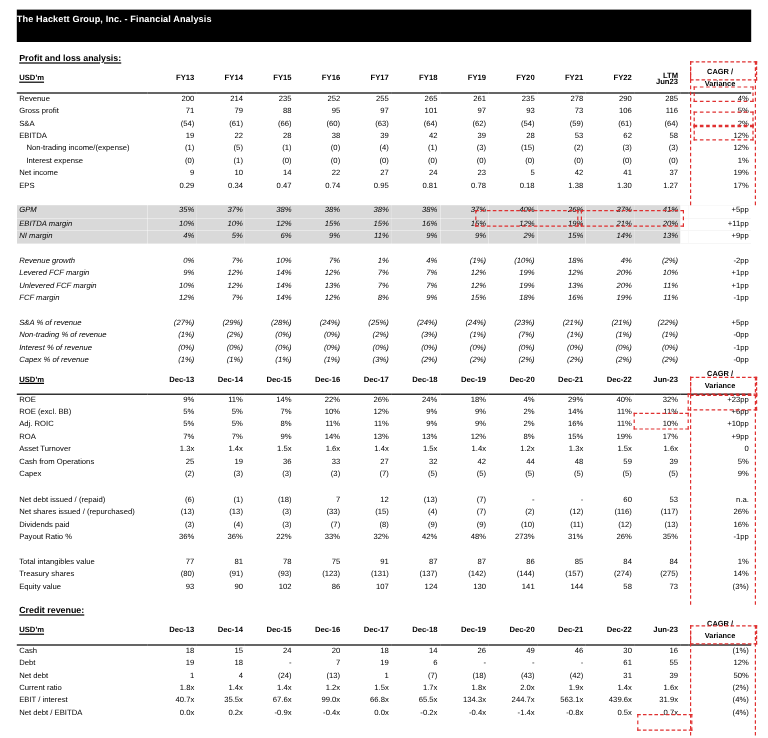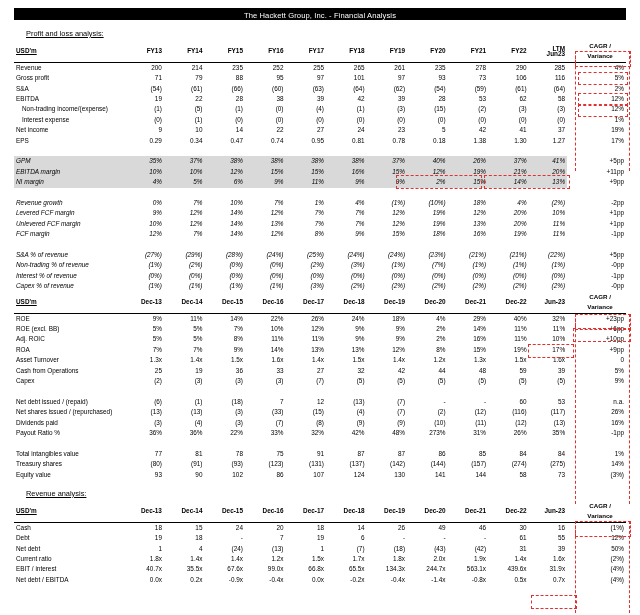--- a/index.html
+++ b/index.html
@@ -18,31 +18,31 @@
   .page {
     position: relative;
     width: 640px;
     height: 615px;
     padding: 0;
   }
   .title-bar {
     margin: 8px 14px 0 14px;
     background: #000000;
     color: #ffffff;
-    text-align: center;
-    font-weight: normal;
+    text-align: left;
+    font-weight: bold;
     font-size: 7.6px;
-    padding: 3px 0 0 0;
+    padding: 3px 0 15px 0;
     letter-spacing: 0.1px;
   }
   .section-head {
-    font-weight: normal;
+    font-weight: bold;
     font-size: 7.4px;
     text-decoration: underline;
-    margin: 9px 0 3px 26px;
+    margin: 9px 0 3px 16px;
   }
   table.fin {
     border-collapse: collapse;
     margin: 0 14px 0 14px;
     width: 612px;
     table-layout: fixed;
   }
   table.fin td {
     padding: 0 2px 0 2px;
     height: 10.4px;
@@ -727,21 +727,21 @@
       <td class="num">141</td>
       <td class="num">144</td>
       <td class="num">58</td>
       <td class="num">73</td>
       <td></td>
       <td class="cagr-cell">(3%)</td>
     </tr>
   </tbody>
     </table>
 
-  <div class="section-head">Revenue analysis:</div>
+  <div class="section-head">Credit revenue:</div>
 
   <table class="fin">
     <colgroup>
       <col class="c-lbl">
         <col class="c-yr">
         <col class="c-yr">
         <col class="c-yr">
         <col class="c-yr">
         <col class="c-yr">
       <col class="c-yr">

